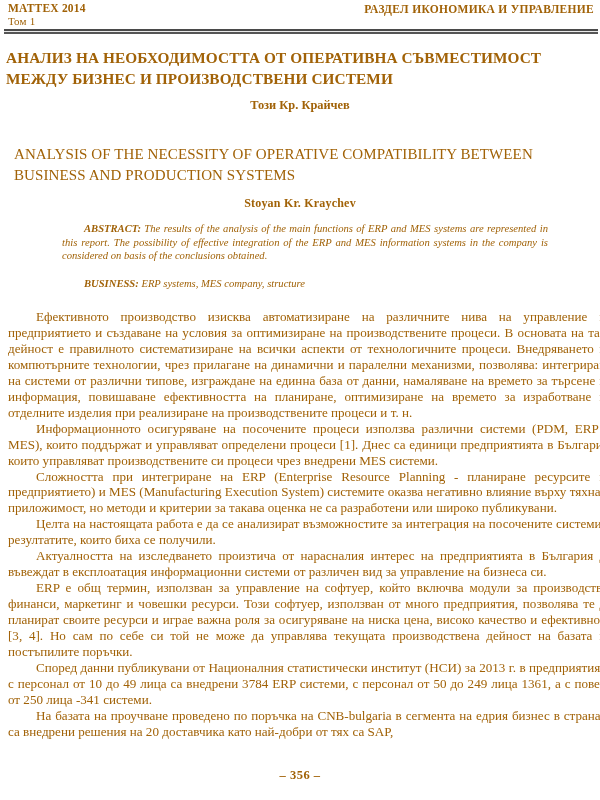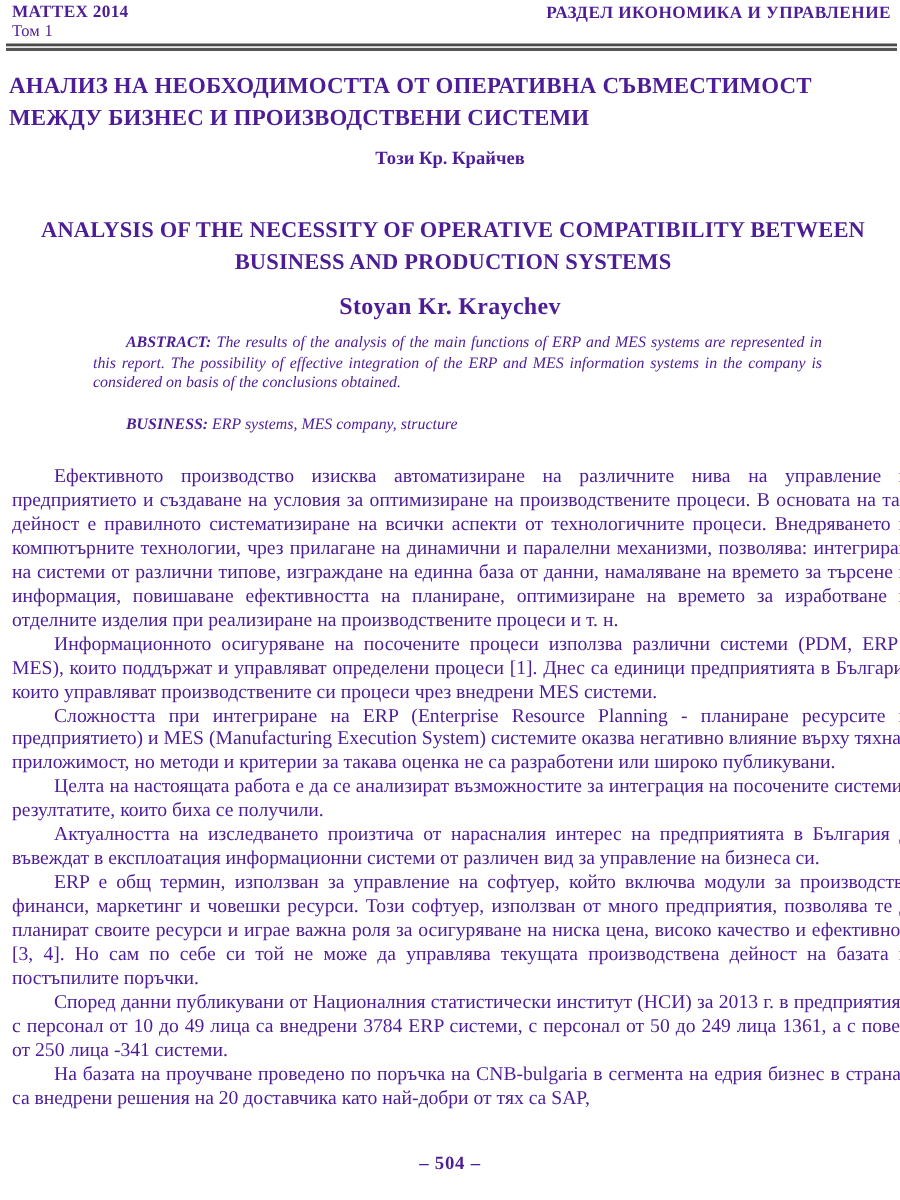--- a/index.html
+++ b/index.html
@@ -7,21 +7,21 @@
     padding: 0;
     background: #ffffff;
   }
   .page {
     position: relative;
     width: 600px;
     height: 800px;
     background: #ffffff;
     overflow: hidden;
     font-family: "Liberation Serif", "DejaVu Serif", serif;
-    color: #4c1d95;
+    color: #a16207;
     box-sizing: border-box;
   }
 
   
   .runhead {
     position: absolute;
     top: 2px;
     left: 8px;
     right: 6px;
     height: 26px;
@@ -102,34 +102,33 @@
     text-align: center;
     font-weight: bold;
     font-size: 12.4px;
   }
 
   .title-en {
     position: absolute;
     top: 144px;
     left: 14px;
     right: 10px;
-    text-align: center;
-    font-weight: bold;
+    font-weight: normal;
     font-size: 15px;
     line-height: 21px;
     letter-spacing: 0.1px;
   }
   .author-en {
     position: absolute;
     top: 196px;
     left: 0;
     right: 0;
     text-align: center;
     font-weight: bold;
-    font-size: 16px;
+    font-size: 12px;
     letter-spacing: 0.2px;
   }
 
   
   .abstract {
     position: absolute;
     top: 222px;
     left: 62px;
     right: 52px;
     font-style: italic;
@@ -217,15 +216,15 @@
       <p>Ефективното производство изисква автоматизиране на различните нива на управление на предприятието и създаване на условия за оптимизиране на производствените процеси. В основата на тази дейност е правилното систематизиране на всички аспекти от технологичните процеси. Внедряването на компютърните технологии, чрез прилагане на динамични и паралелни механизми, позволява: интегриране на системи от различни типове, изграждане на единна база от данни, намаляване на времето за търсене на информация, повишаване ефективността на планиране, оптимизиране на времето за изработване на отделните изделия при реализиране на производствените процеси и т. н.</p>
       <p>Информационното осигуряване на посочените процеси използва различни системи (PDM, ERP и MES), които поддържат и управляват определени процеси [1]. Днес са единици предприятията в България, които управляват производствените си процеси чрез внедрени MES системи.</p>
       <p>Сложността при интегриране на ERP (Enterprise Resource Planning - планиране ресурсите на предприятието) и MES (Manufacturing Execution System) системите оказва негативно влияние върху тяхната приложимост, но методи и критерии за такава оценка не са разработени или широко публикувани.</p>
       <p>Целта на настоящата работа е да се анализират възможностите за интеграция на посочените системи и резултатите, които биха се получили.</p>
       <p>Актуалността на изследването произтича от нарасналия интерес на предприятията в България да въвеждат в експлоатация информационни системи от различен вид за управление на бизнеса си.</p>
       <p>ERP е общ термин, използван за управление на софтуер, който включва модули за производство, финанси, маркетинг и човешки ресурси. Този софтуер, използван от много предприятия, позволява те да планират своите ресурси и играе важна роля за осигуряване на ниска цена, високо качество и ефективност [3, 4]. Но сам по себе си той не може да управлява текущата производствена дейност на базата на постъпилите поръчки.</p>
       <p>Според данни публикувани от Националния статистически институт (НСИ) за 2013 г. в предприятията с персонал от 10 до 49 лица са внедрени 3784 ERP системи, с персонал от 50 до 249 лица 1361, а с повече от 250 лица -341 системи.</p>
       <p>На базата на проучване проведено по поръчка на CNB-bulgaria в сегмента на едрия бизнес в страната са внедрени решения на 20 доставчика като най-добри от тях са SAP,</p>
     </div>
 
-  <div class="folio">– 504 –</div>
+  <div class="folio">– 356 –</div>
 
 </div>
 
 </body></html>

